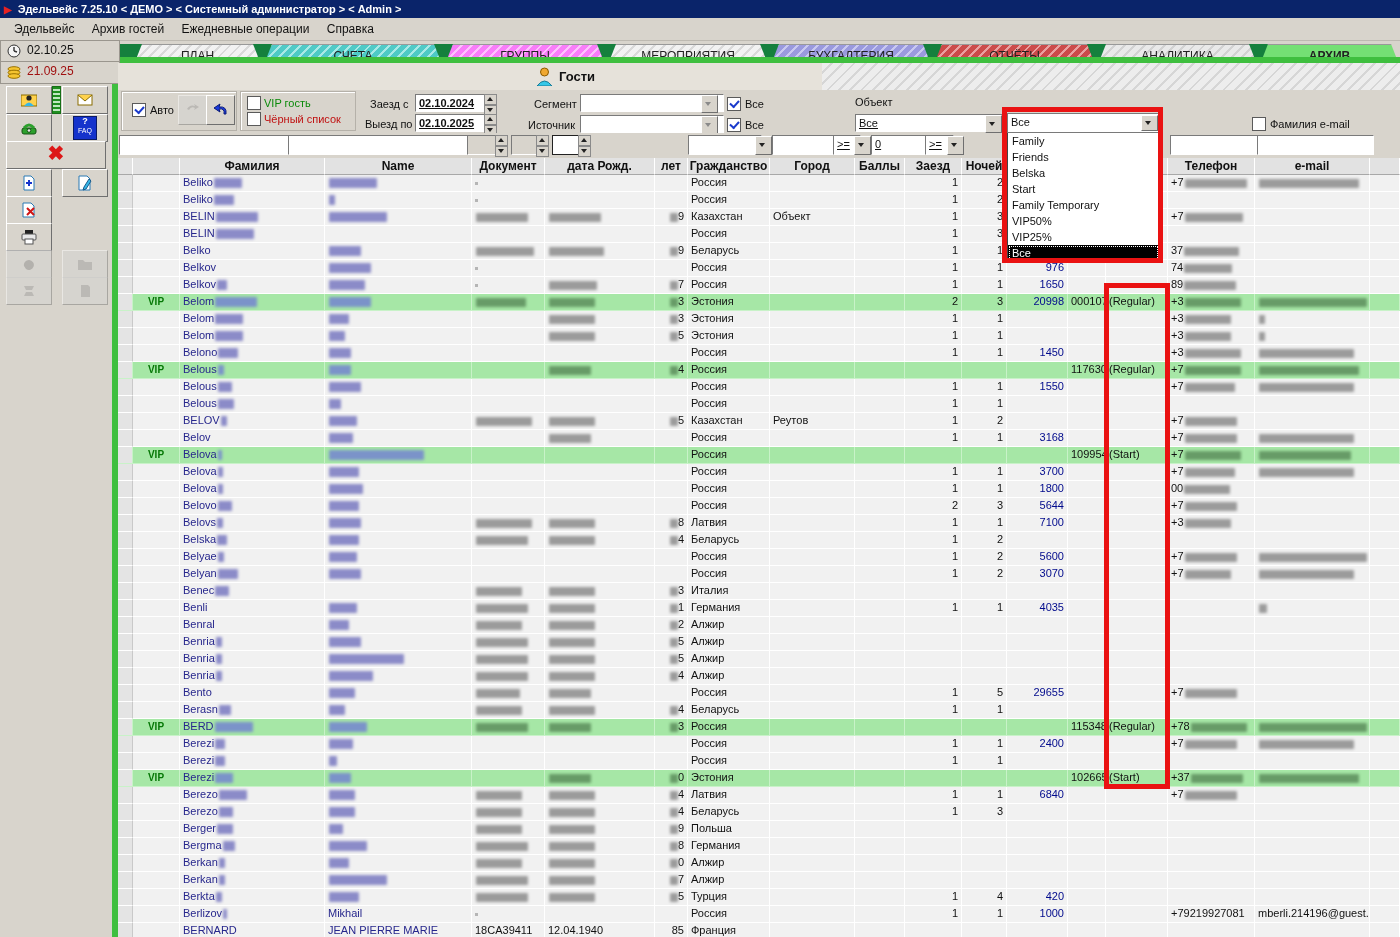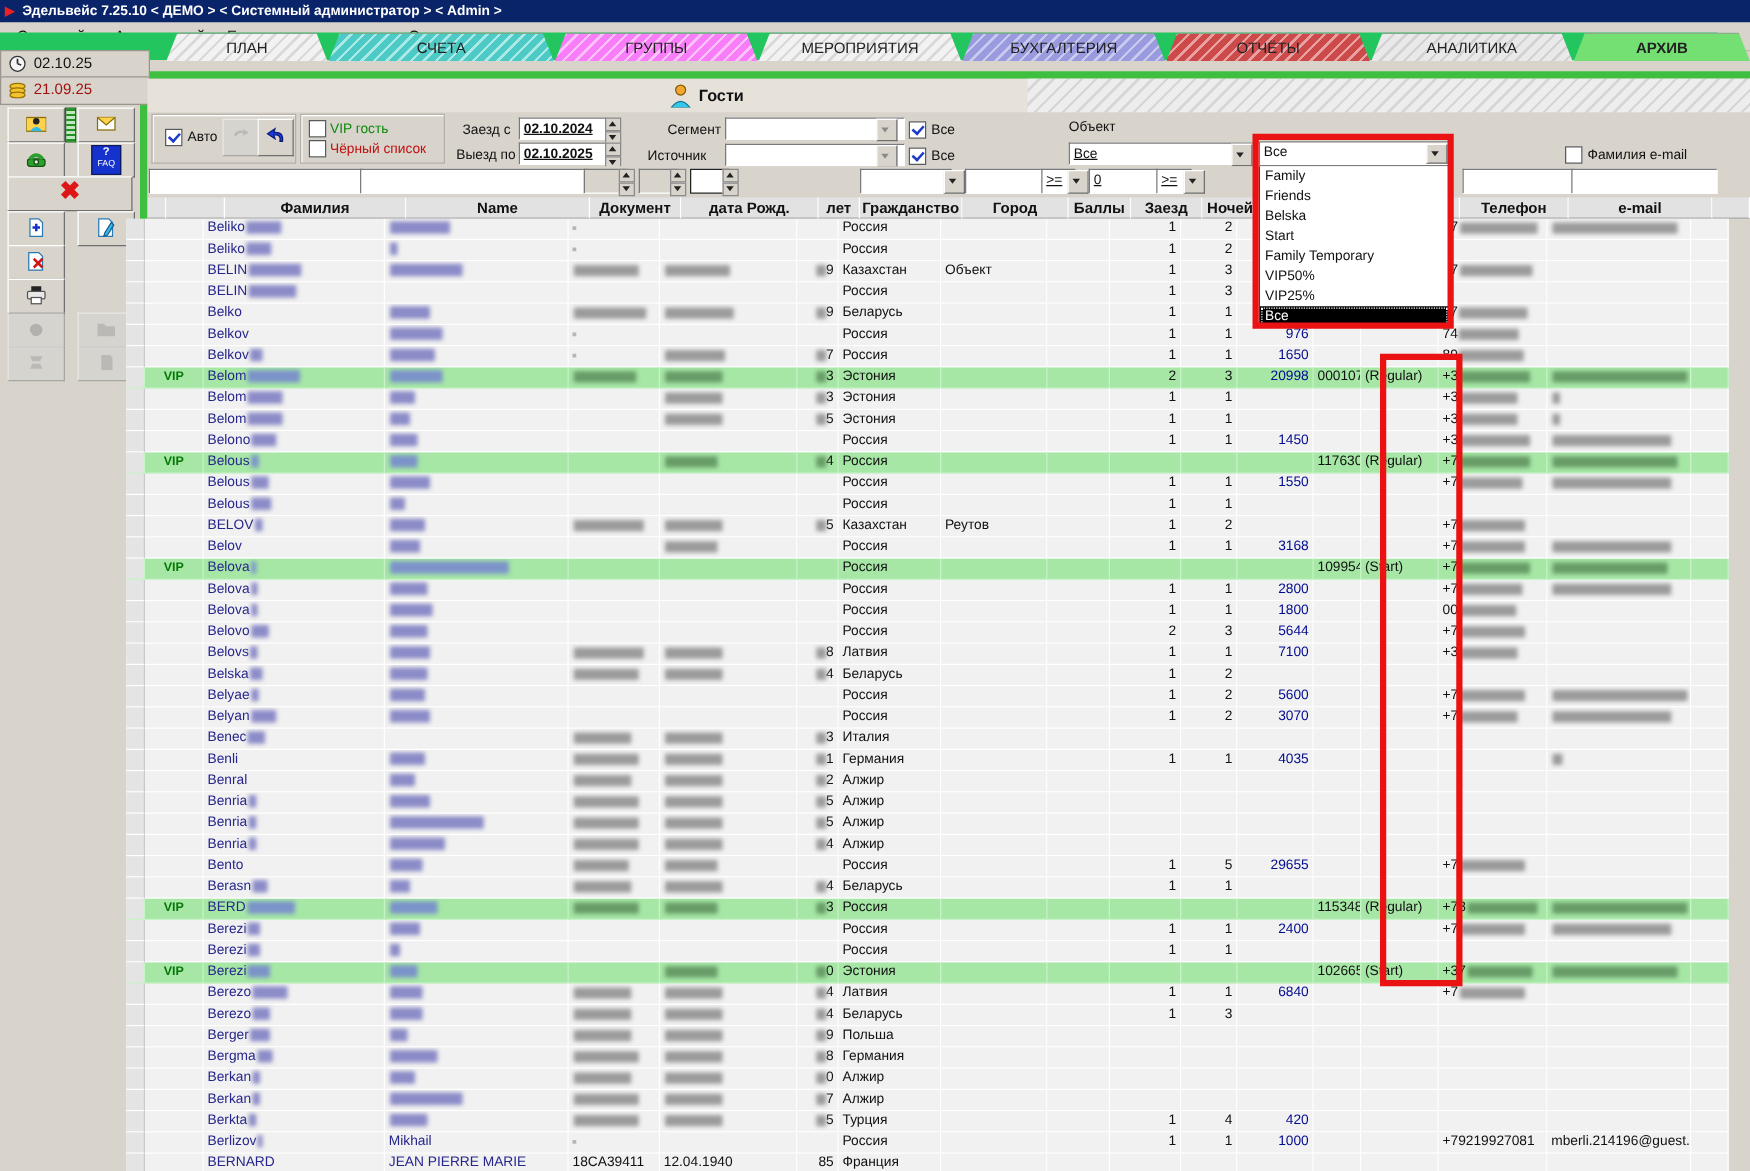--- a/index.html
+++ b/index.html
@@ -60,21 +60,21 @@
         border-right:1px solid #6f6f6f;border-bottom:1px solid #6f6f6f;}
   .dbtn .tri-d{left:3px;top:6px;}
   .dbtn.gray .tri-d{border-top-color:#8a8a8a;}
   
   #frow{left:118px;top:133px;width:1282px;height:25px;background:#d8d4cc;}
   
   .gridrow{display:grid;grid-template-columns:15px 47px 145px 147px 73px 110px 33px 82px 85px 50px 57px 45px 61px 38px 62px 87px 115px 30px;}
   #thead{left:118px;top:158px;width:1282px;height:17px;}
   #thead .hc{background:#e2e2e2;border-right:1px solid #fff;border-bottom:1px solid #a8a8a8;
              font-weight:bold;font-size:12px;text-align:center;line-height:16px;overflow:hidden;white-space:nowrap;}
-  #tbody{left:101px;top:175px;width:1282px;height:762px;overflow:hidden;background:#f1f1f1;}
+  #tbody{left:118px;top:175px;width:1282px;height:762px;overflow:hidden;background:#f1f1f1;}
   .trow{height:17px;}
   .c{background:#f1f1f1;border-right:1px solid #fff;border-bottom:1px solid #fff;height:16px;
      line-height:15px;padding:0 3px;overflow:hidden;white-space:nowrap;font-size:11px;}
   .c.sel{background:#e4e4e4;border-right:1px solid #c9c9c9;}
   .trow.vip .c{background:#a6e7a6;border-color:#c8f2c8;}
   .trow.vip .c.sel{background:#e4e4e4;}
   .vipc{color:#067806;font-weight:bold;text-align:center;font-size:10px;}
   .nm{color:#26268c;}
   .rt{text-align:right;}
   .sum{color:#000a8c;}
@@ -105,21 +105,21 @@
   <span class="logo">▶</span><span>Эдельвейс 7.25.10 &lt; ДЕМО &gt; &lt; Системный администратор &gt; &lt; Admin &gt;</span>
 </div>
 
 <div class="abs" id="menubar">
   <span>Эдельвейс</span>
   <span>Архив гостей</span>
   <span>Ежедневные операции</span>
   <span>Справка</span>
 </div>
 
-<div class="abs" style="left:0;top:26px;width:1374px;height:22px;background:#22c55e;">
+<div class="abs" style="left:0;top:44px;width:1374px;height:22px;background:#15803d;">
   <div class="tab h-white" style="left:133px;width:129px;">ПЛАН</div>
   <div class="tab h-teal" style="left:263px;width:180px;">СЧЕТА</div>
   <div class="tab h-pink" style="left:444px;width:162px;">ГРУППЫ</div>
   <div class="tab h-white" style="left:607px;width:162px;">МЕРОПРИЯТИЯ</div>
   <div class="tab h-lav" style="left:770px;width:162px;">БУХГАЛТЕРИЯ</div>
   <div class="tab h-red" style="left:933px;width:163px;">ОТЧЁТЫ</div>
   <div class="tab h-gray" style="left:1097px;width:161px;">АНАЛИТИКА</div>
   <div class="tab t-active" style="left:1259px;width:141px;">АРХИВ</div>
 </div>
 
@@ -280,21 +280,21 @@
   <span class="lbl" style="left:416px;top:8px;">Сегмент</span>
   <div class="field" style="left:462px;top:4px;width:136px;height:16px;"></div>
   <div class="dbtn gray" style="left:583px;top:5px;height:16px;">
       <span class="tri-d"></span>
     </div>
   <div class="cb" style="left:609px;top:7px;">
       <span class="tick"></span>
     </div>
   <span class="lbl" style="left:627px;top:8px;">Все</span>
 
-  <span class="lbl" style="left:400px;top:29px;">Источник</span>
+  <span class="lbl" style="left:410px;top:29px;">Источник</span>
   <div class="field" style="left:462px;top:25px;width:136px;height:16px;"></div>
   <div class="dbtn gray" style="left:583px;top:26px;height:16px;">
       <span class="tri-d"></span>
     </div>
   <div class="cb" style="left:609px;top:28px;">
       <span class="tick"></span>
     </div>
   <span class="lbl" style="left:627px;top:29px;">Все</span>
 
   <span class="lbl" style="left:737px;top:6px;">Объект</span>
@@ -723,21 +723,21 @@
       <div class="c nm">Belova<span class="bl bn" style="width:5px"></span></div>
       <div class="c nm"><span class="bl bn" style="width:30px"></span></div>
       <div class="c "></div>
       <div class="c "></div>
       <div class="c rt"></div>
       <div class="c ">Россия</div>
       <div class="c "></div>
       <div class="c rt"></div>
       <div class="c rt">1</div>
       <div class="c rt">1</div>
-      <div class="c rt sum">2800</div>
+      <div class="c rt sum">3700</div>
       <div class="c "></div>
       <div class="c "></div>
       <div class="c ph">+7<span class="bl bg" style="width:50px"></span></div>
       <div class="c ph"><span class="bl bg" style="width:95px"></span></div>
       <div class="c "></div>
     </div>
     <div class="trow gridrow">
       <div class="c sel"></div>
       <div class="c vipc"></div>
       <div class="c nm">Belova<span class="bl bn" style="width:5px"></span></div>

